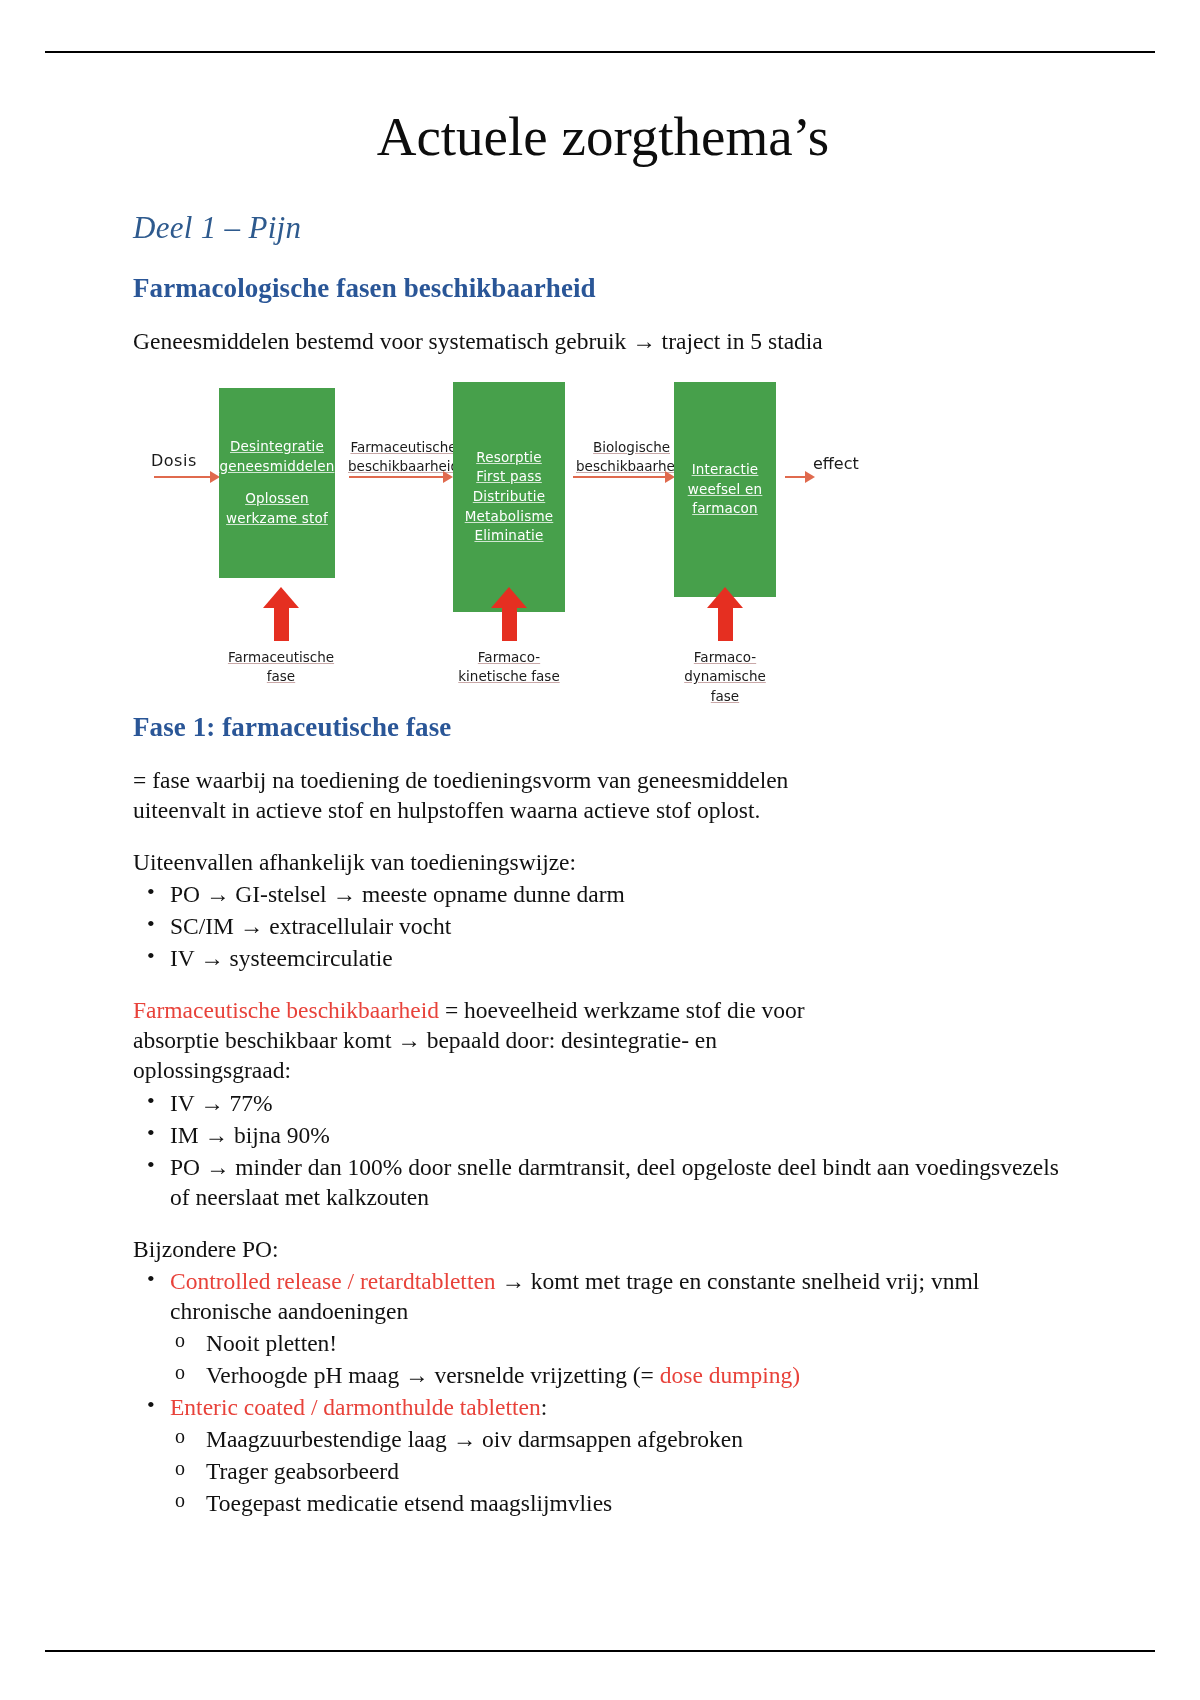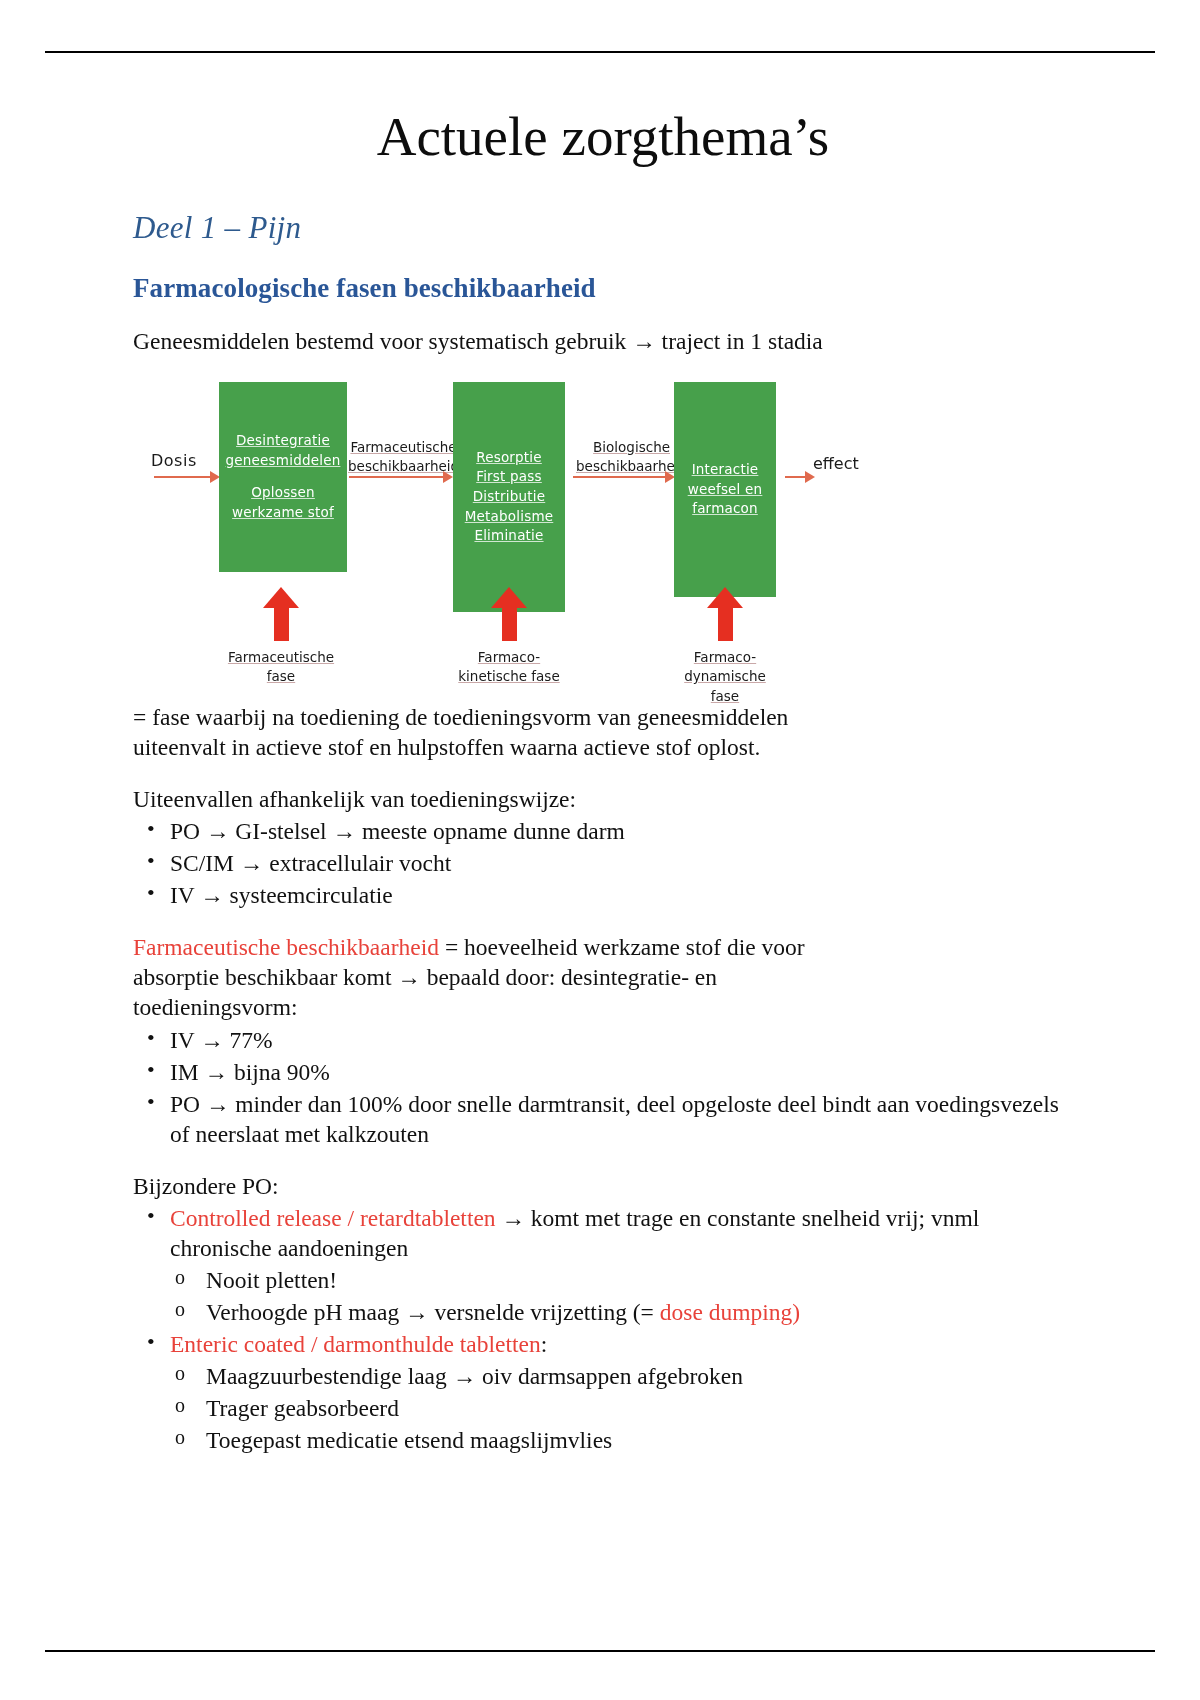--- a/index.html
+++ b/index.html
@@ -134,21 +134,21 @@
     text-decoration: underline;
     text-decoration-color: rgba(255,255,255,0.75);
     display: flex;
     flex-direction: column;
     justify-content: center;
     align-items: center;
     letter-spacing: 0.2px;
   }
   .gbox .g-line { white-space: nowrap; }
   .gbox .gap { height: 13px; }
-  .box1 { left: 86px;  top: 2px; width: 128px; height: 190px; text-align: right; }
+  .box1 { left: 86px;  top: 8px; width: 116px; height: 190px; text-align: right; }
   .box2 { left: 320px; top: 2px; width: 112px; height: 230px; }
   .box3 { left: 541px; top: 2px; width: 102px; height: 215px; }
 
   .lbl {
     position: absolute;
     font-family: "DejaVu Sans", sans-serif;
     font-size: 13.5px;
     line-height: 1.4;
     color: #1a1a1a;
     text-align: center;
@@ -234,21 +234,21 @@
   <div class="rule-bottom"></div>
 
   <div class="content">
 
     <h1 class="doc-title">Actuele zorgthema’s</h1>
 
     <h2 class="part-title">Deel 1 – Pijn</h2>
 
     <h3 class="section-title">Farmacologische fasen beschikbaarheid</h3>
 
-    <p class="body lead">Geneesmiddelen bestemd voor systematisch gebruik → traject in 1 stadia</p>
+    <p class="body lead">Geneesmiddelen bestemd voor systematisch gebruik → traject in 5 stadia</p>
 
     <div class="diagram">
 
       <div class="lbl lbl-plain dosis">Dosis</div>
       <div class="hrow a1"></div>
       <div class="hhead a1h"></div>
 
       <div class="gbox box1">
         <span class="g-line">Desintegratie</span>
         <span class="g-line">geneesmiddelen</span>
@@ -310,41 +310,42 @@
         <div>Farmaco-</div>
         <div>kinetische fase</div>
       </div>
       <div class="phase-lbl p3">
         <div>Farmaco-</div>
         <div>dynamische</div>
         <div>fase</div>
       </div>
     </div>
 
+    <h3 class="section-title" style="margin-top:32px">Fase 1: farmaceutische fase</h3>
 
     <div class="body">
       <div>= fase waarbij na toediening de toedieningsvorm van geneesmiddelen</div>
       <div>uiteenvalt in actieve stof en hulpstoffen waarna actieve stof oplost.</div>
     </div>
 
     <div class="body">
       <div>Uiteenvallen afhankelijk van toedieningswijze:</div>
       <ul class="bullets">
         <li>PO → GI-stelsel → meeste opname dunne darm</li>
         <li>SC/IM → extracellulair vocht</li>
         <li>IV → systeemcirculatie</li>
       </ul>
     </div>
 
     <div class="body">
       <div>
         <span class="red">Farmaceutische beschikbaarheid</span><span> = hoeveelheid werkzame stof die voor</span>
       </div>
       <div>absorptie beschikbaar komt → bepaald door: desintegratie- en</div>
-      <div>toedieningsvorm:</div>
+      <div>oplossingsgraad:</div>
       <ul class="bullets">
         <li>IV → 77%</li>
         <li>IM → bijna 90%</li>
         <li>PO → minder dan 100% door snelle darmtransit, deel opgeloste deel bindt aan voedingsvezels of neerslaat met kalkzouten</li>
       </ul>
     </div>
 
     <div class="body">
       <div>Bijzondere PO:</div>
       <ul class="bullets">

